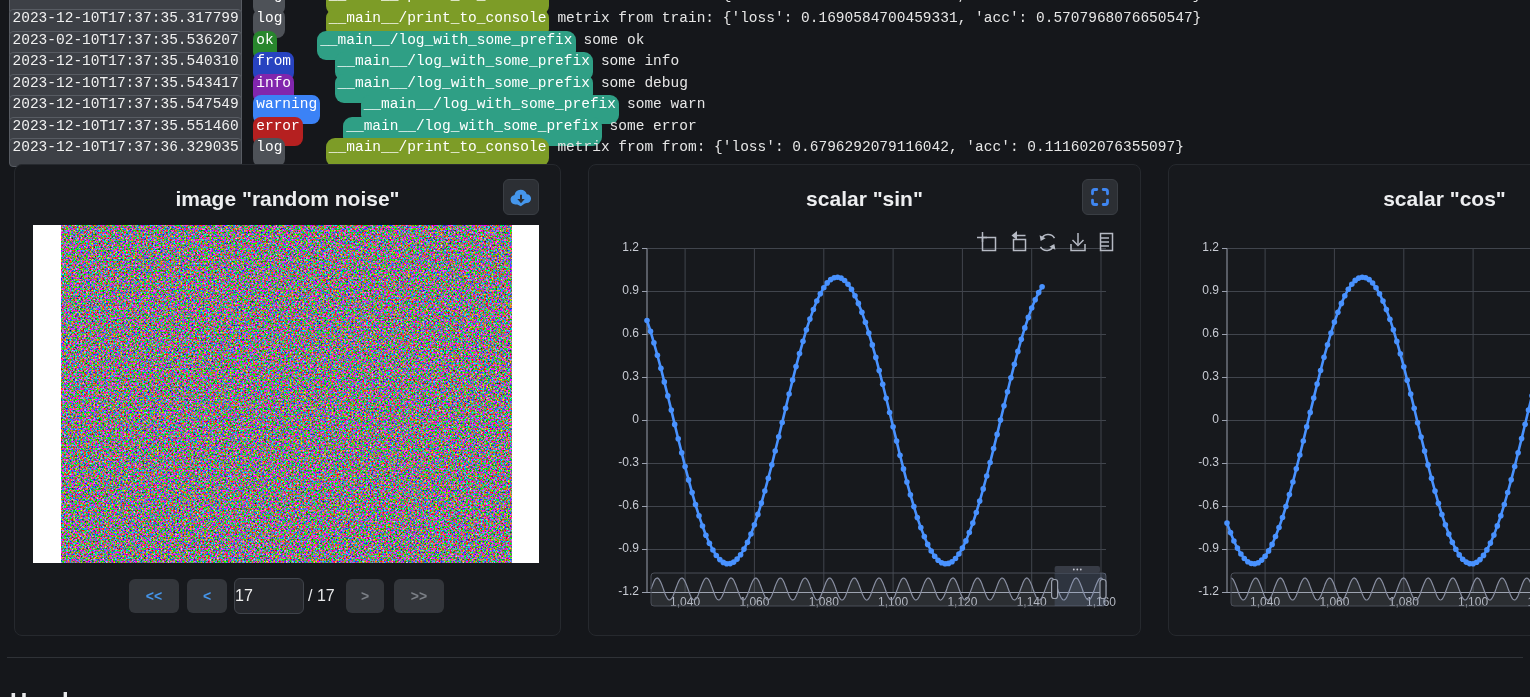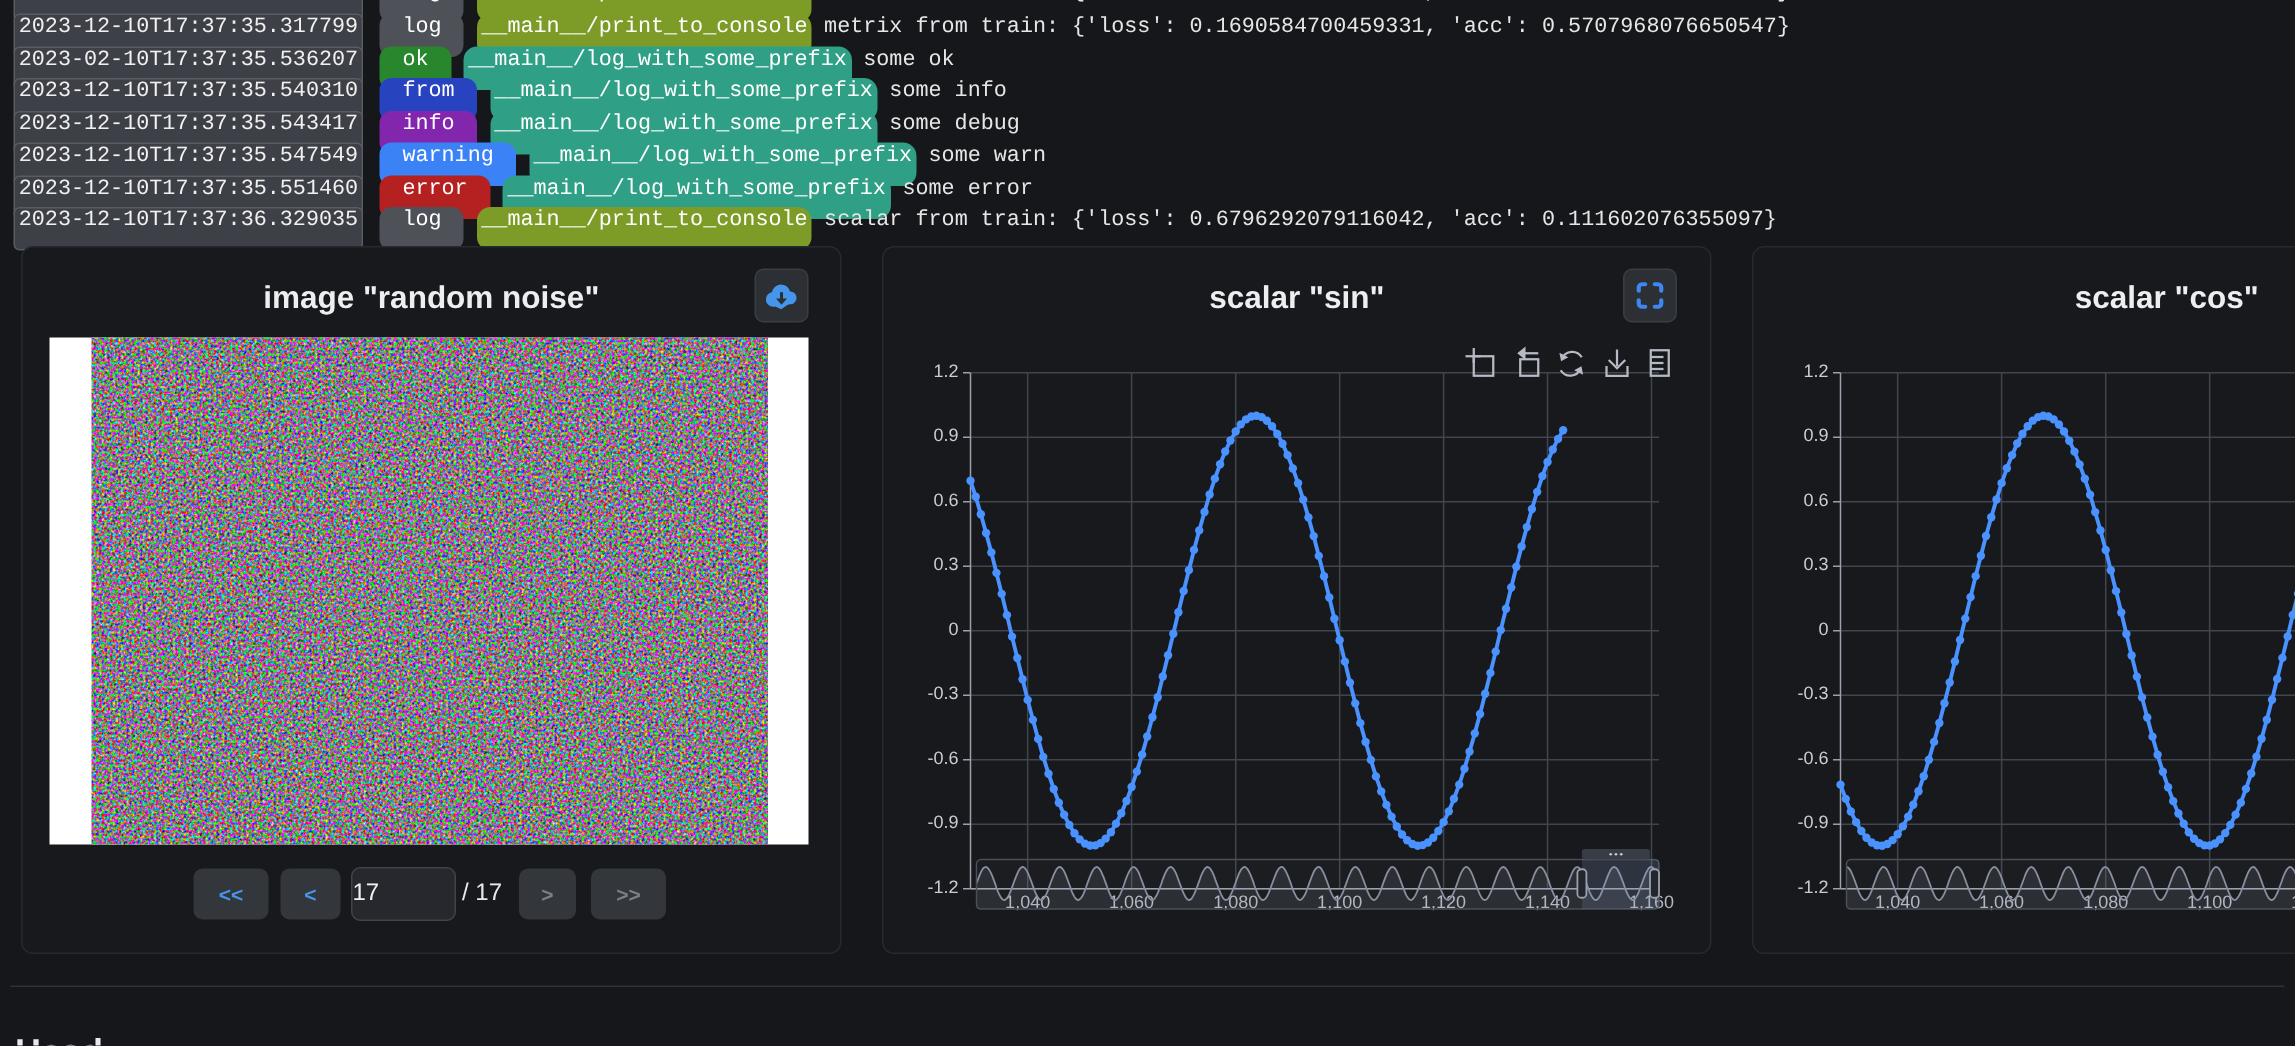--- a/index.html
+++ b/index.html
@@ -2,42 +2,42 @@
 <html><head><meta charset="utf-8">
 <style>
 * { margin:0; padding:0; box-sizing:border-box; }
 html,body { width:1530px; height:697px; overflow:hidden; background:#15171b; }
 body { position:relative; font-family:"Liberation Sans", sans-serif; }
 .lrow { position:absolute; left:9px; height:18.5px; white-space:nowrap;
   font-family:"Liberation Mono", monospace; font-size:14.5px; color:#e6e6e6; }
 .lrow > span { display:inline-block; height:29px; line-height:18.5px; vertical-align:top; }
 .ts { background:#3d4046; border:1px solid #585c63; border-radius:4px; padding:0 2.5px;
   margin-right:11px; color:#f0f0f0; line-height:16.5px !important; }
-.lvl { border-radius:8px; padding:0 15px; margin-right:8.5px; color:#fff; }
-.pill { border-radius:9px; padding:0 3px; margin-right:8px; color:#fff; }
+.lvl { border-radius:8px; padding:0 3px; margin-right:8.5px; color:#fff; }
+.pill { border-radius:9px; padding:0 3px; margin-right:8px; color:#fff;margin-left:32px; }
 .msg { color:#e6e6e6; }
 .card { position:absolute; top:164px; height:472px; background:#17191d;
   border:1px solid #26292e; border-radius:8px; }
 .ctitle { position:absolute; left:0; right:0; top:22px; text-align:center;
   font-size:21px; font-weight:700; color:#edeef0; }
 .cbtn { position:absolute; width:36px; height:36px; top:14px; background:#2c2f34;
   border:1px solid #3a3e44; border-radius:6px; }
 .pbtn { position:absolute; top:414px; height:34px; background:#33363b; border-radius:6px;
   font-weight:700; font-size:14px; color:#4596eb; text-align:center; line-height:34px; }
 .pbtn.dis { color:#7c8087; }
 </style></head>
 <body>
 <div class="lrow" style="top:-14.3px"><span class="ts">2023-12-10T17:37:35.100000</span><span class="lvl" style="background:#4e5258">log</span><span class="pill" style="background:#7d9c27">__main__/print_to_console</span><span class="msg">metrix from train: {'loss': 0.1690584700459331, 'acc': 0.5707968076650547}</span></div>
 <div class="lrow" style="top:9px"><span class="ts">2023-12-10T17:37:35.317799</span><span class="lvl" style="background:#4e5258">log</span><span class="pill" style="background:#7d9c27">__main__/print_to_console</span><span class="msg">metrix from train: {'loss': 0.1690584700459331, 'acc': 0.5707968076650547}</span></div>
 <div class="lrow" style="top:30.5px"><span class="ts">2023-02-10T17:37:35.536207</span><span class="lvl" style="background:#28862d">ok</span><span class="pill" style="background:#2f9f85">__main__/log_with_some_prefix</span><span class="msg">some ok</span></div>
 <div class="lrow" style="top:52px"><span class="ts">2023-12-10T17:37:35.540310</span><span class="lvl" style="background:#2843c0">from</span><span class="pill" style="background:#2f9f85">__main__/log_with_some_prefix</span><span class="msg">some info</span></div>
 <div class="lrow" style="top:73.5px"><span class="ts">2023-12-10T17:37:35.543417</span><span class="lvl" style="background:#8126ad">info</span><span class="pill" style="background:#2f9f85">__main__/log_with_some_prefix</span><span class="msg">some debug</span></div>
 <div class="lrow" style="top:95px"><span class="ts">2023-12-10T17:37:35.547549</span><span class="lvl" style="background:#3b82f6">warning</span><span class="pill" style="background:#2f9f85">__main__/log_with_some_prefix</span><span class="msg">some warn</span></div>
 <div class="lrow" style="top:116.5px"><span class="ts">2023-12-10T17:37:35.551460</span><span class="lvl" style="background:#b52020">error</span><span class="pill" style="background:#2f9f85">__main__/log_with_some_prefix</span><span class="msg">some error</span></div>
-<div class="lrow" style="top:138px"><span class="ts">2023-12-10T17:37:36.329035</span><span class="lvl" style="background:#4e5258">log</span><span class="pill" style="background:#7d9c27">__main__/print_to_console</span><span class="msg">scalar from train: {'loss': 0.6796292079116042, 'acc': 0.111602076355097}</span></div>
+<div class="lrow" style="top:138px"><span class="ts">2023-12-10T17:37:36.329035</span><span class="lvl" style="background:#4e5258">log</span><span class="pill" style="background:#7d9c27">__main__/print_to_console</span><span class="msg">metrix from from: {'loss': 0.6796292079116042, 'acc': 0.111602076355097}</span></div>
 
 <div class="card" style="left:14px; width:547px;">
   <div class="ctitle">image "random noise"</div>
   <div class="cbtn" style="left:488px;">
     <svg width="34" height="34" viewBox="0 0 34 34" style="position:absolute;left:0;top:0">
       <g transform="translate(17,18.4) scale(0.9) translate(-17,-17)">
       <path d="M10.8 23.8 a5.4 5.4 0 0 1 -1 -10.7 a7 7 0 0 1 13.6 -0.7 a4.8 4.8 0 0 1 0 9.6 q-1.3 0.1 -2.6 0.9 l-4 2.8 l-4 -1.9 z" fill="#4596eb"></path>
       <line x1="17" y1="13" x2="17" y2="20.5" stroke="#2c2f34" stroke-width="2.2"></line>
       <path d="M12.9 17.6 L17 22.3 L21.1 17.6 Z" fill="#2c2f34"></path>
       </g>

